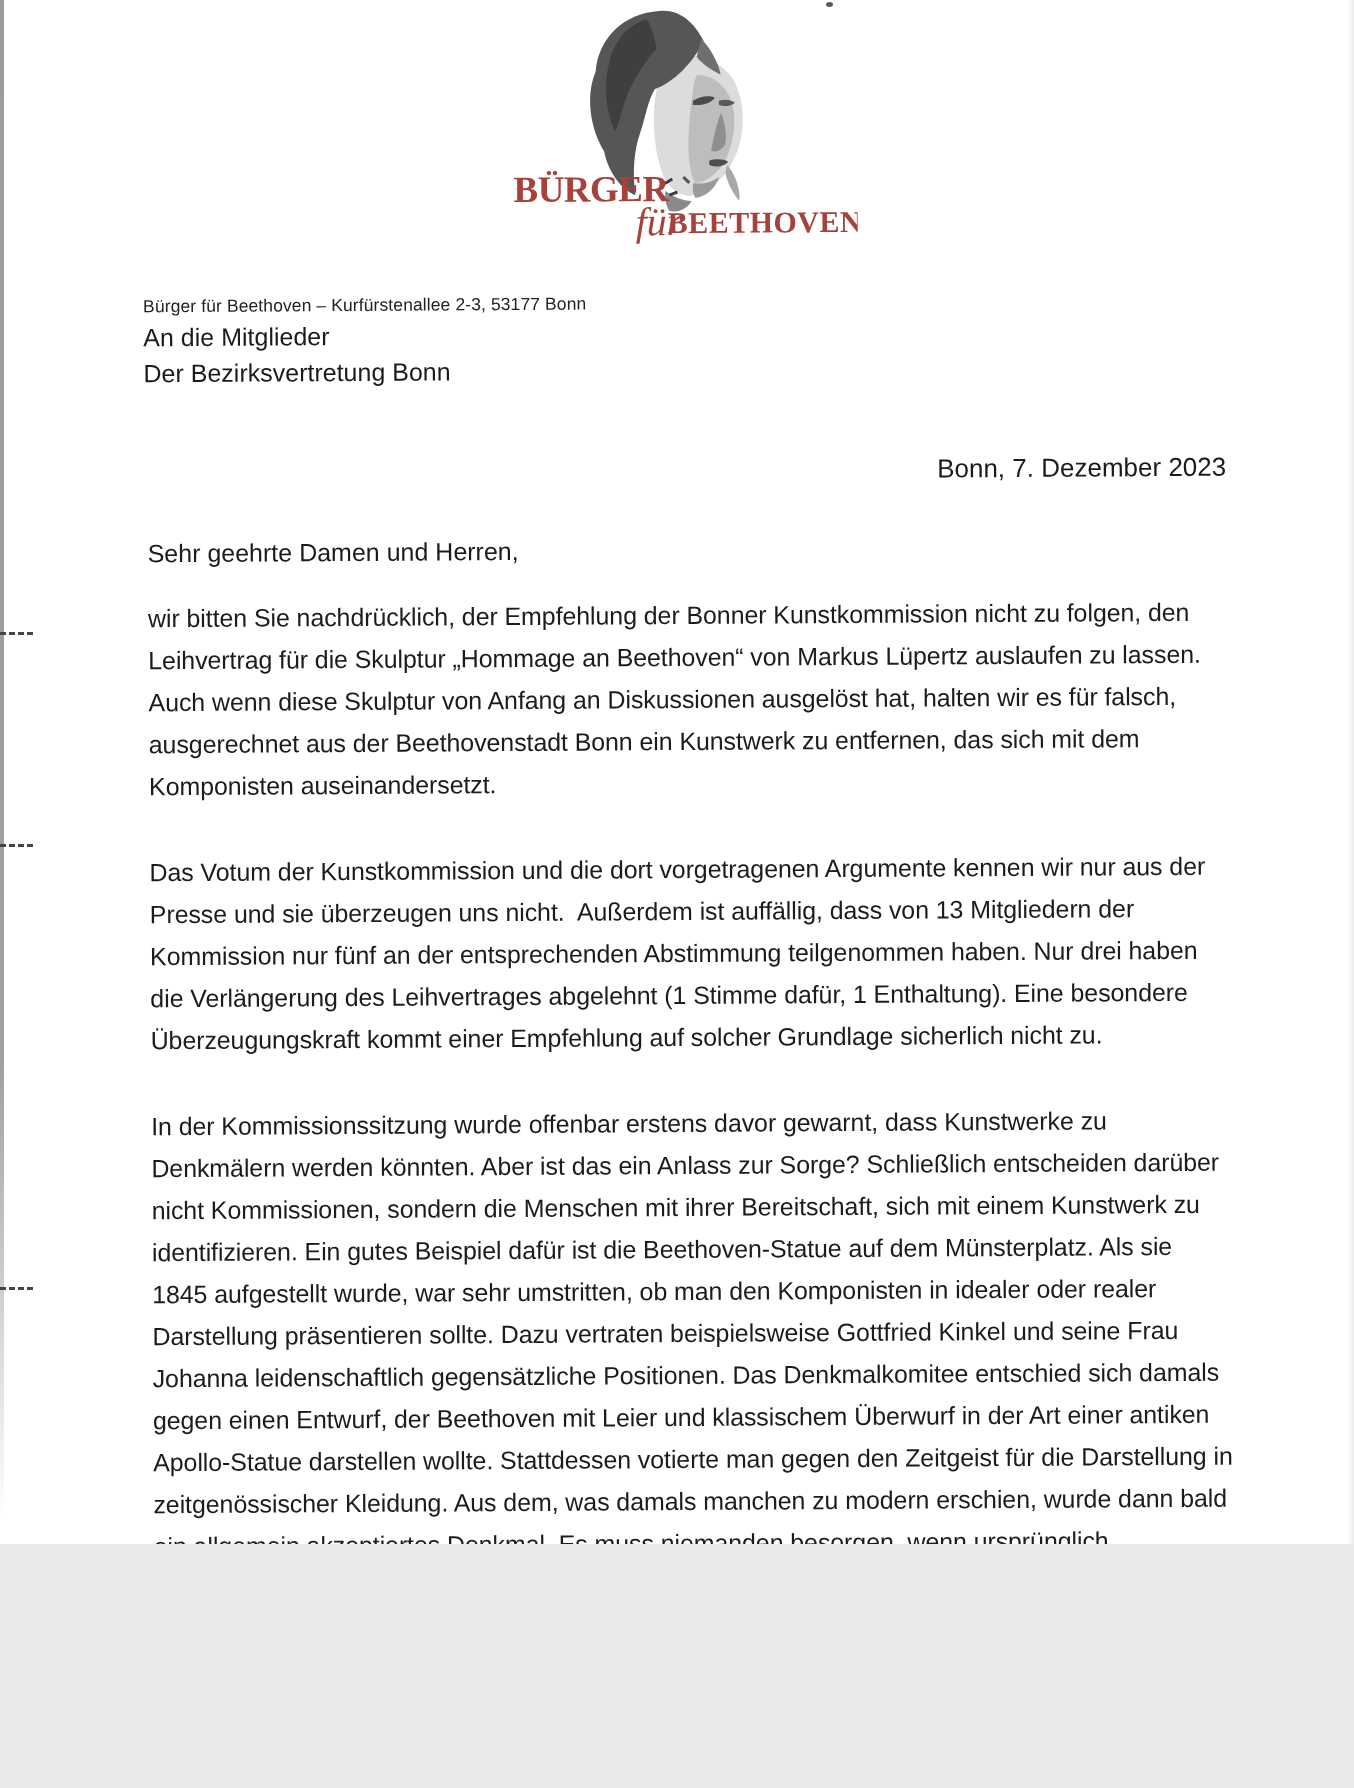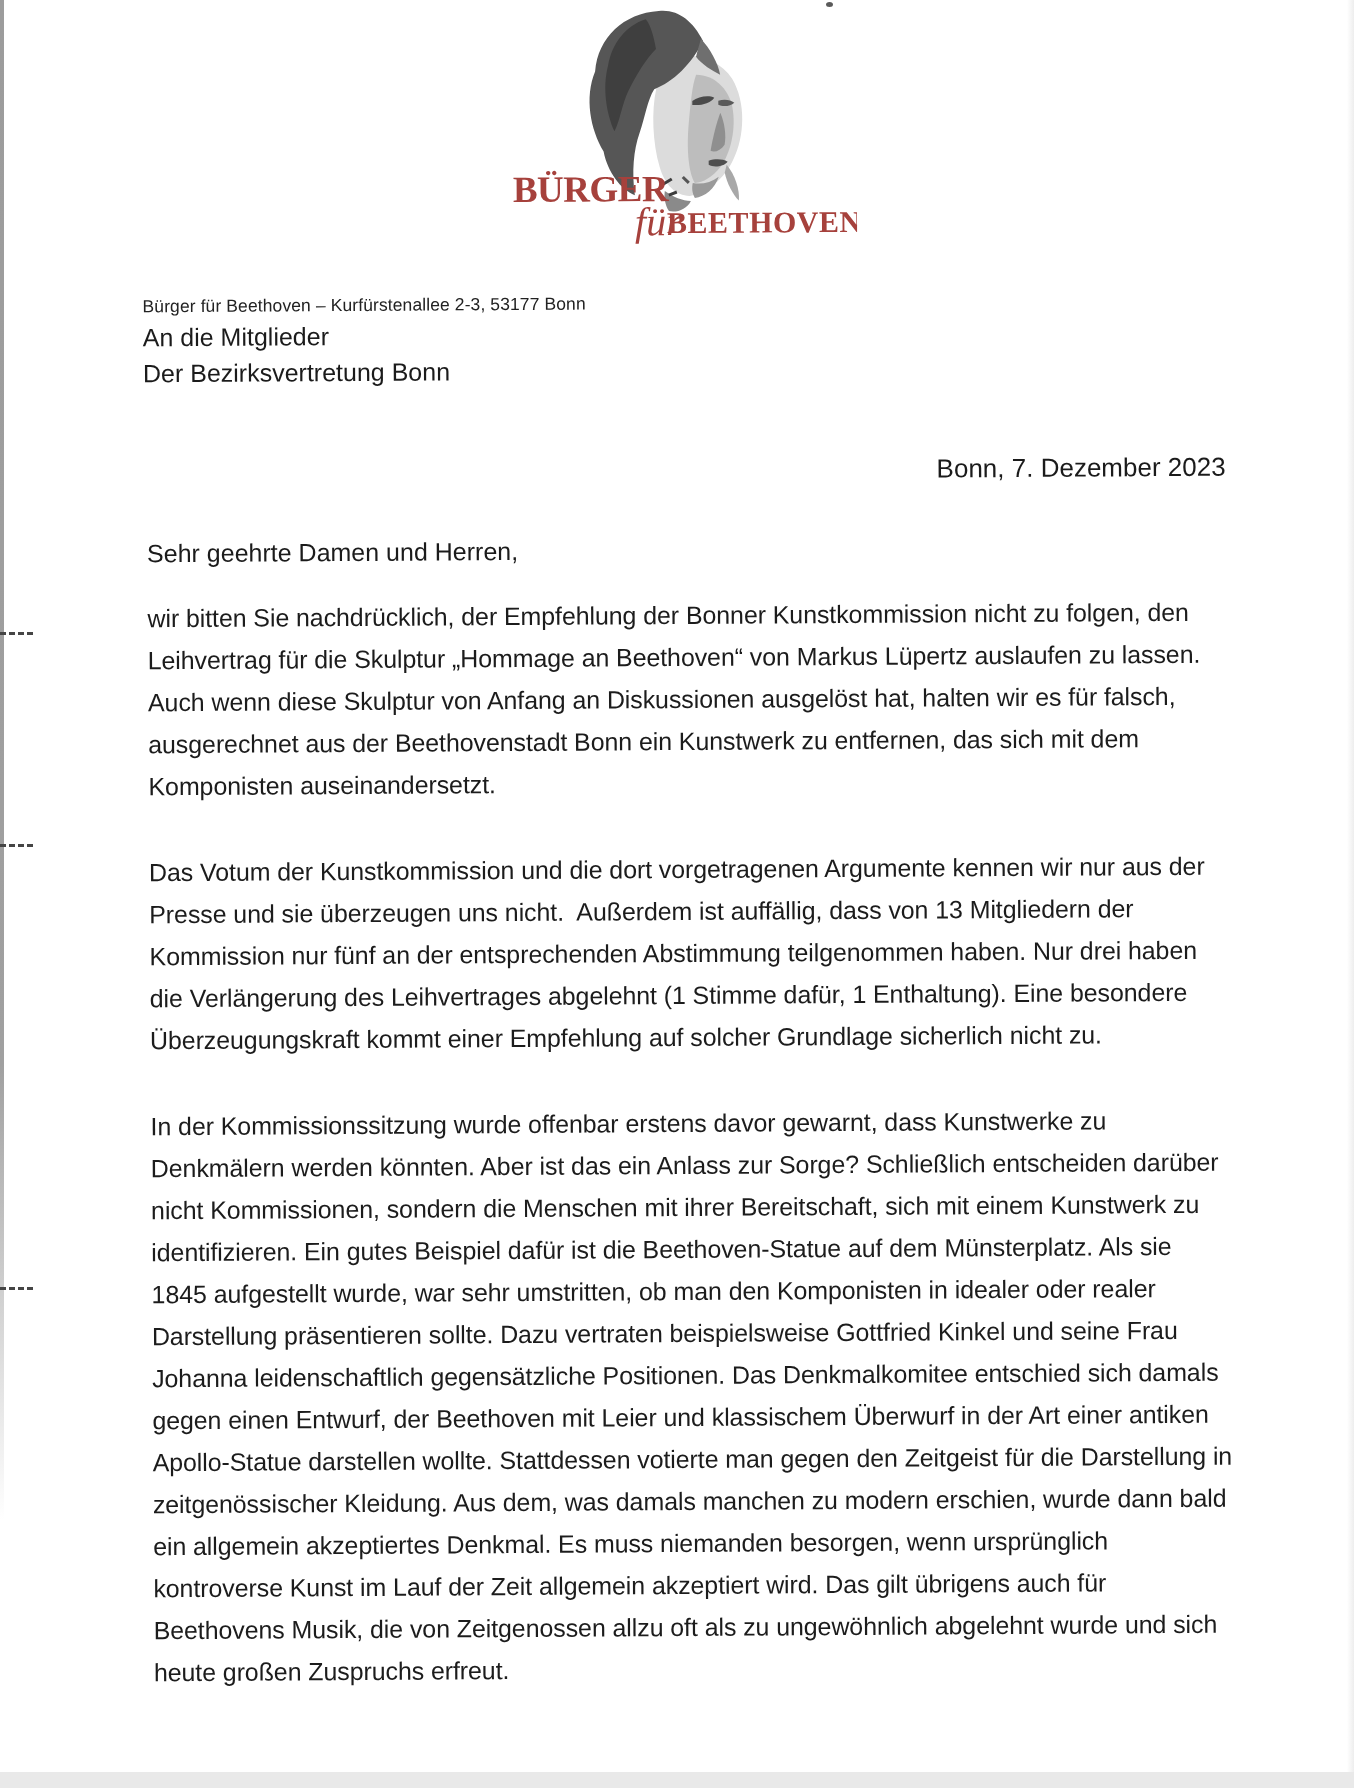--- a/index.html
+++ b/index.html
@@ -1,19 +1,19 @@
 <!DOCTYPE html>
 <html lang="de"><head>
 <meta charset="utf-8">
 <style>
   html, body { margin: 0; padding: 0; background: #e9e9e9; }
   .page {
     position: relative;
     width: 1354px;
-    height: 1772px;
+    height: 1544px;
     margin: 0 auto;
     background: #ffffff;
     overflow: hidden;
     font-family: "Liberation Sans", sans-serif;
     color: #1e1e1e;
   }
   .scan-rotate {
     position: absolute;
     inset: 0;
     transform: rotate(-0.35deg);

